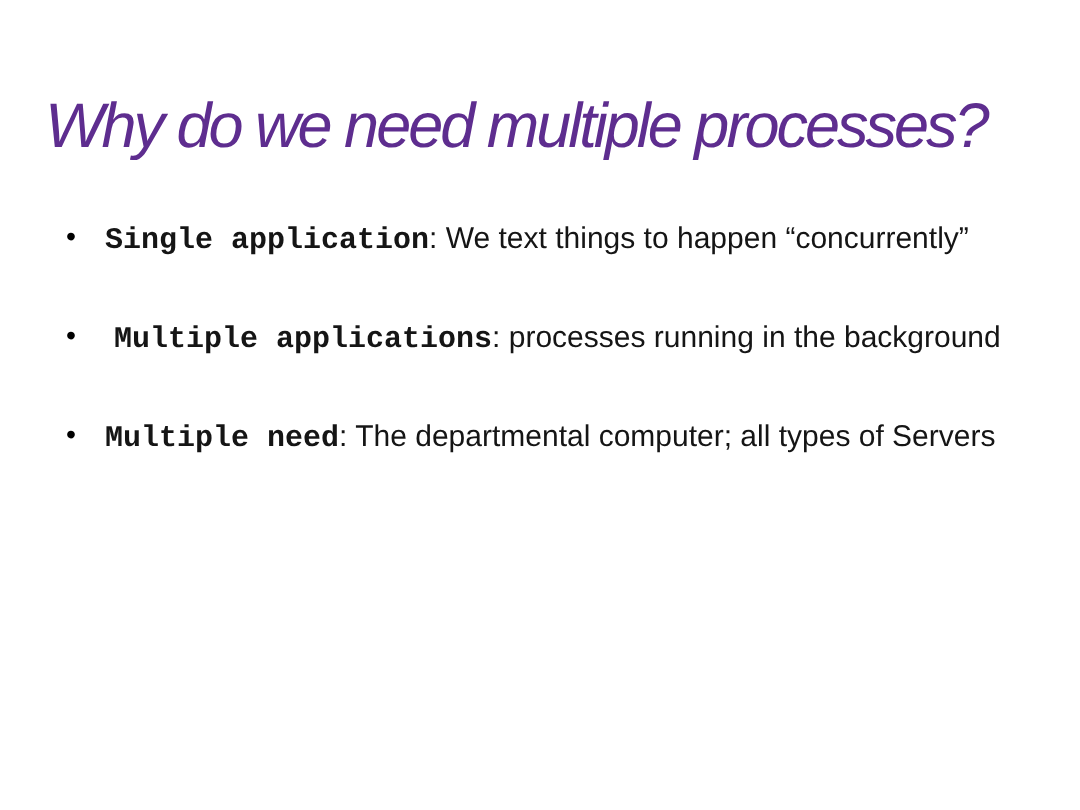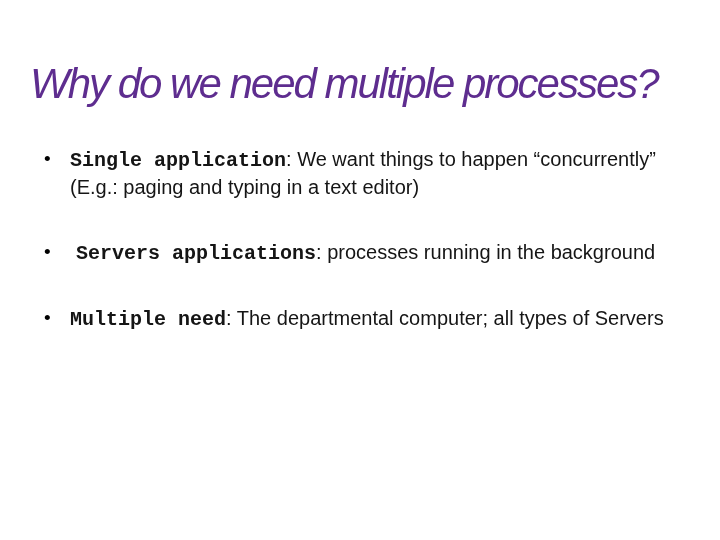--- a/index.html
+++ b/index.html
@@ -82,26 +82,25 @@
 </head>
 <body>
 
 <div class="slide">
 
   <h1 class="slide-title">Why do we need multiple processes?</h1>
 
   <ul class="bullet-list">
 
     <li class="bullet-item">
-      <span class="marker">•</span><span class="bold">Single application</span><span>: We want things to happen “concurrently”</span>
-      <div class="second-line">(E.g.: paging and typing in a text editor)</div>
+      <span class="marker">•</span><span class="bold">Single application</span><span>: We text things to happen “concurrently”</span>
     </li>
 
     <li class="bullet-item lead-space">
-      <span class="marker">•</span><span class="bold">Servers applications</span><span>: processes running in the background</span>
+      <span class="marker">•</span><span class="bold">Multiple applications</span><span>: processes running in the background</span>
     </li>
 
     <li class="bullet-item">
       <span class="marker">•</span><span class="bold">Multiple need</span><span>: The departmental computer; all types of Servers</span>
     </li>
 
   </ul>
 
 
   <div class="page-number">27</div>

